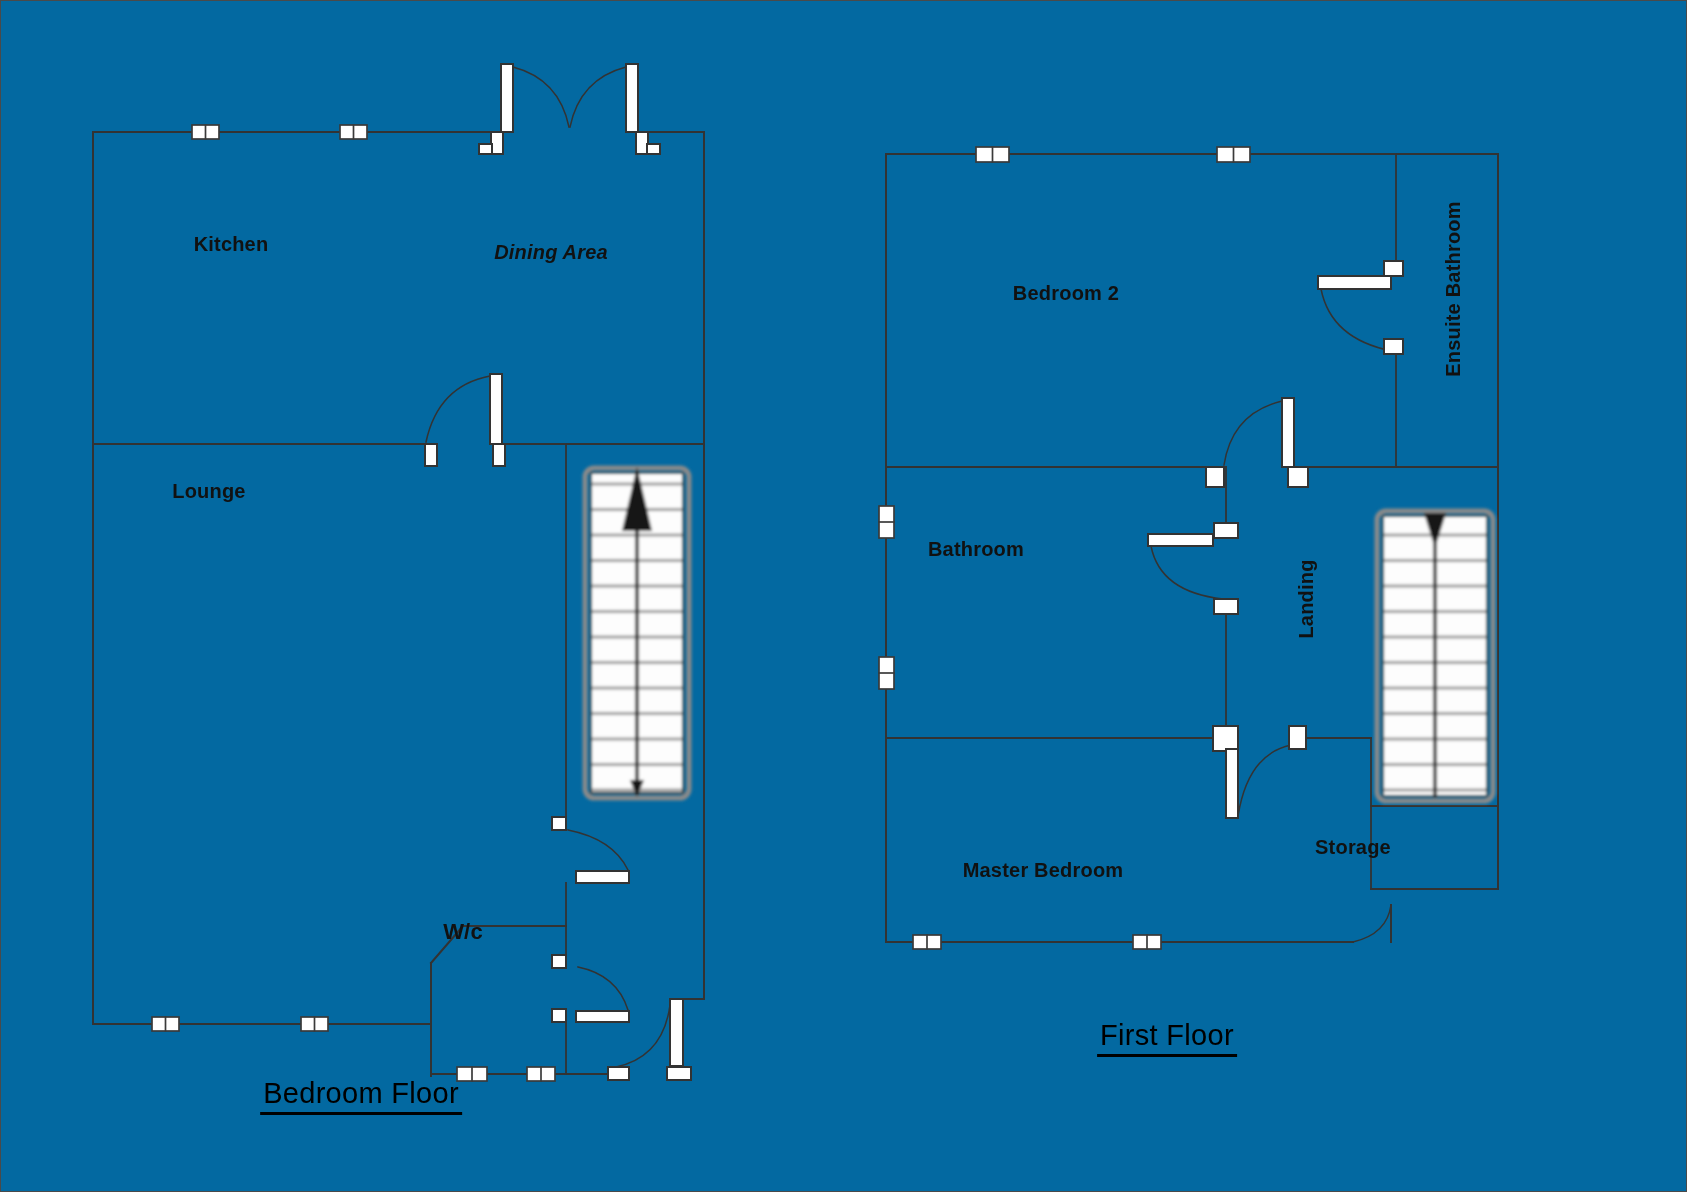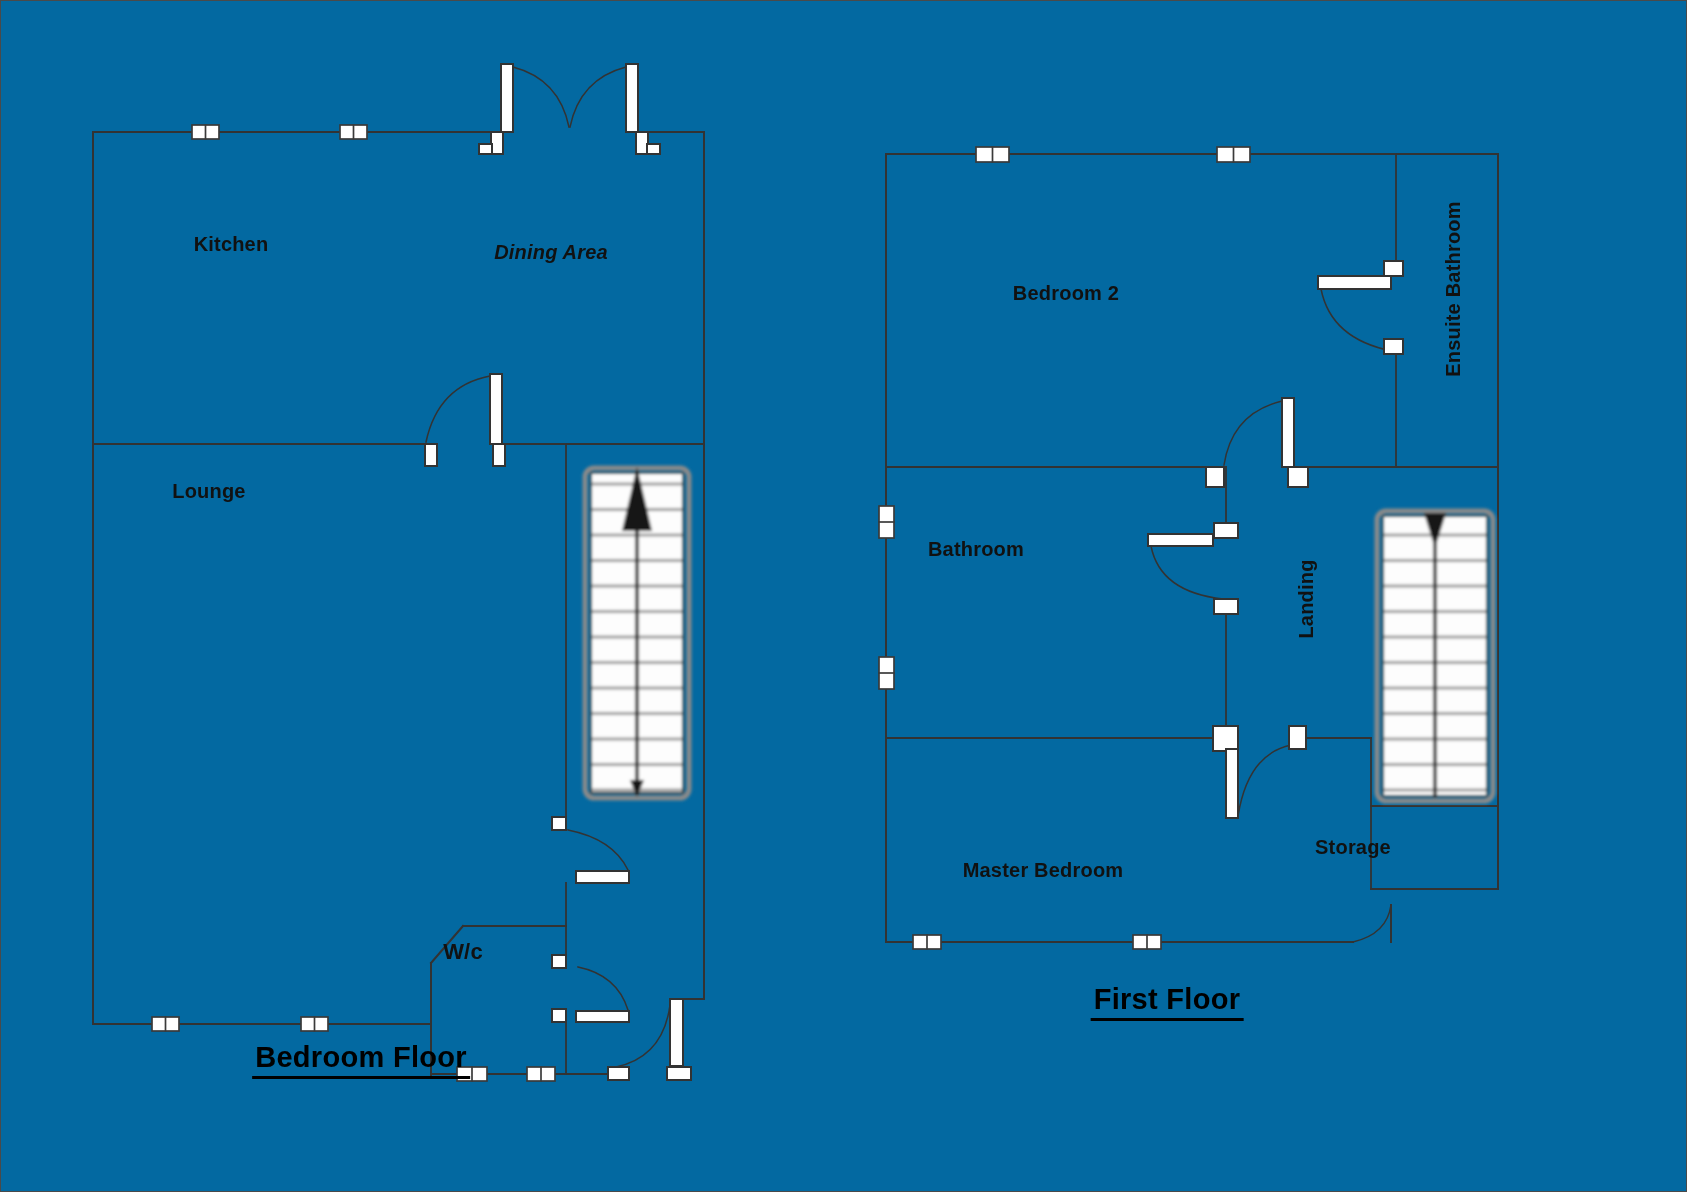--- a/index.html
+++ b/index.html
@@ -10,22 +10,22 @@
   }
   svg.plan{position:absolute;left:0;top:0;}
   .lbl{
     position:absolute;transform:translate(-50%,-50%);
     font-weight:700;font-size:20px;color:#111;white-space:nowrap;
     letter-spacing:.2px;
   }
   .lbl.vert{transform:translate(-50%,-50%) rotate(-90deg);}
   .floor-title{
     position:absolute;transform:translate(-50%,-50%);
-    font-weight:700;font-size:29px;color:#000;white-space:nowrap;
-    border-bottom:3px solid #000;padding:0 3px 2px 3px;letter-spacing:.3px;
+    font-weight:400;font-size:29px;color:#000;white-space:nowrap;
+    border-bottom:3px solid #000;padding:0 3px 2px 3px;letter-spacing:.3px;margin-top:36px;
   }
 </style>
 </head>
 <body>
 
 <div class="canvas">
 
   <svg class="plan" width="1687" height="1192" viewBox="0 0 1687 1192">
     <defs>
       <filter id="stairblur" x="-20%" y="-20%" width="140%" height="140%">
@@ -220,21 +220,21 @@
             <rect x="1132" y="934" width="28" height="14"></rect>
             <line x1="1146" y1="934" x2="1146" y2="948"></line>
           </g>
       </g>
     </g>
   </svg>
 
   <div class="lbl" style="left:230px;top:243px;">Kitchen</div>
   <div class="lbl" style="left:550px;top:251px;font-style:italic;">Dining Area</div>
   <div class="lbl" style="left:208px;top:490px;text-align:center;">Lounge</div>
-  <div class="lbl" style="left:462px;top:931px;font-size:22px;margin-top:20px;">W/c</div>
+  <div class="lbl" style="left:462px;top:931px;font-size:22px;">W/c</div>
   <div class="floor-title" style="left:360px;top:1059px;">Bedroom Floor</div>
 
   <div class="lbl" style="left:1065px;top:286px;margin-top:6px;">Bedroom 2</div>
   <div class="lbl vert" style="left:1452px;top:288px;">Ensuite Bathroom</div>
   <div class="lbl" style="left:975px;top:548px;">Bathroom</div>
   <div class="lbl vert" style="left:1305px;top:598px;">Landing</div>
   <div class="lbl" style="left:1042px;top:869px;">Master Bedroom</div>
   <div class="lbl" style="left:1352px;top:846px;">Storage</div>
   <div class="floor-title" style="left:1166px;top:1001px;">First Floor</div>
 

